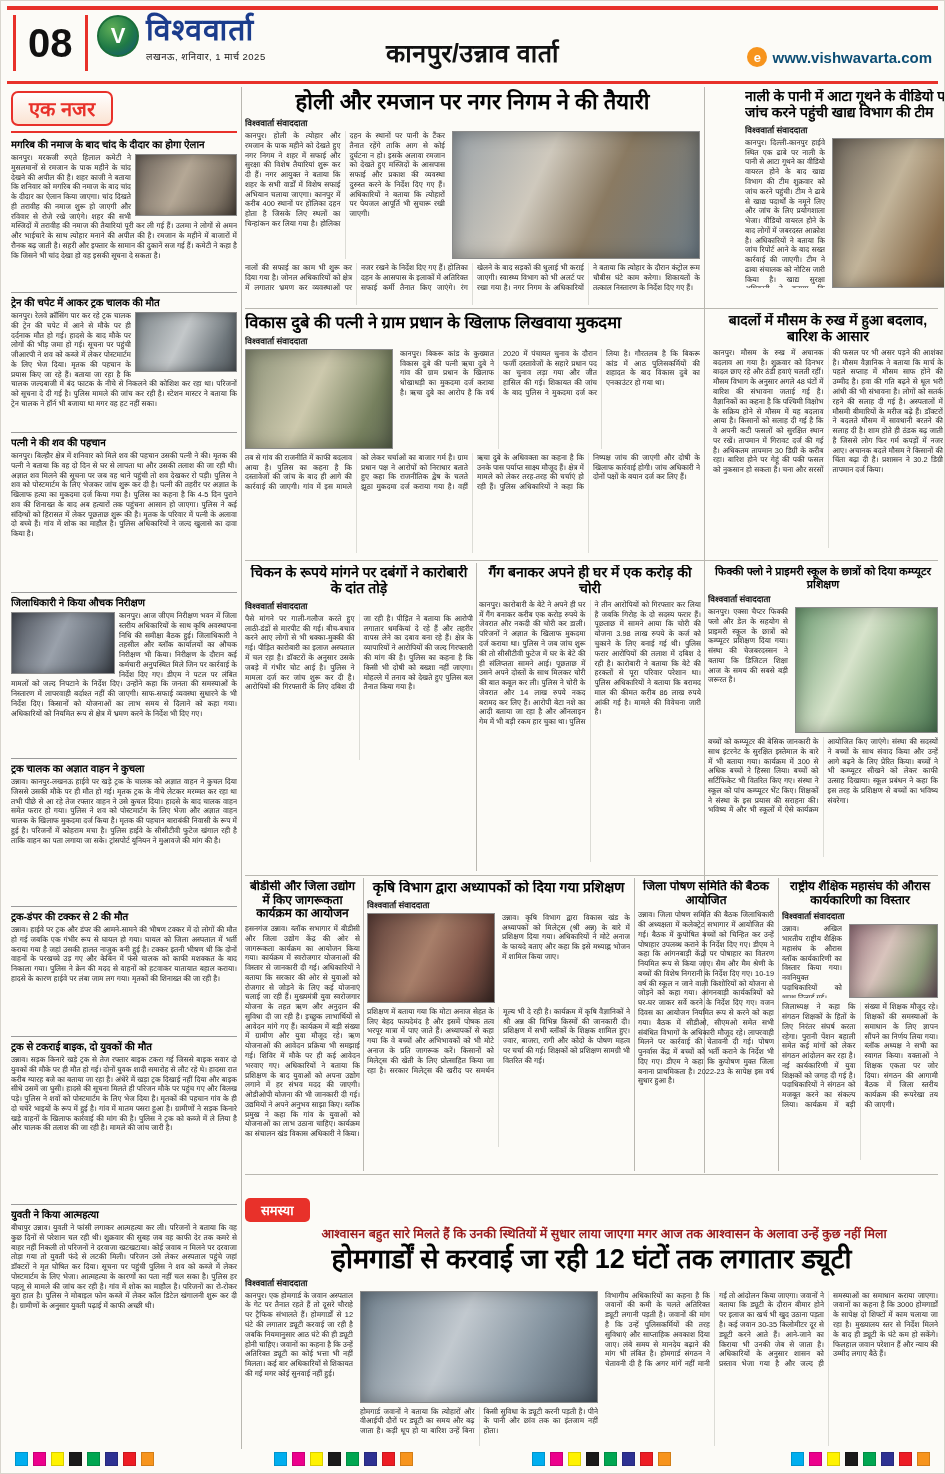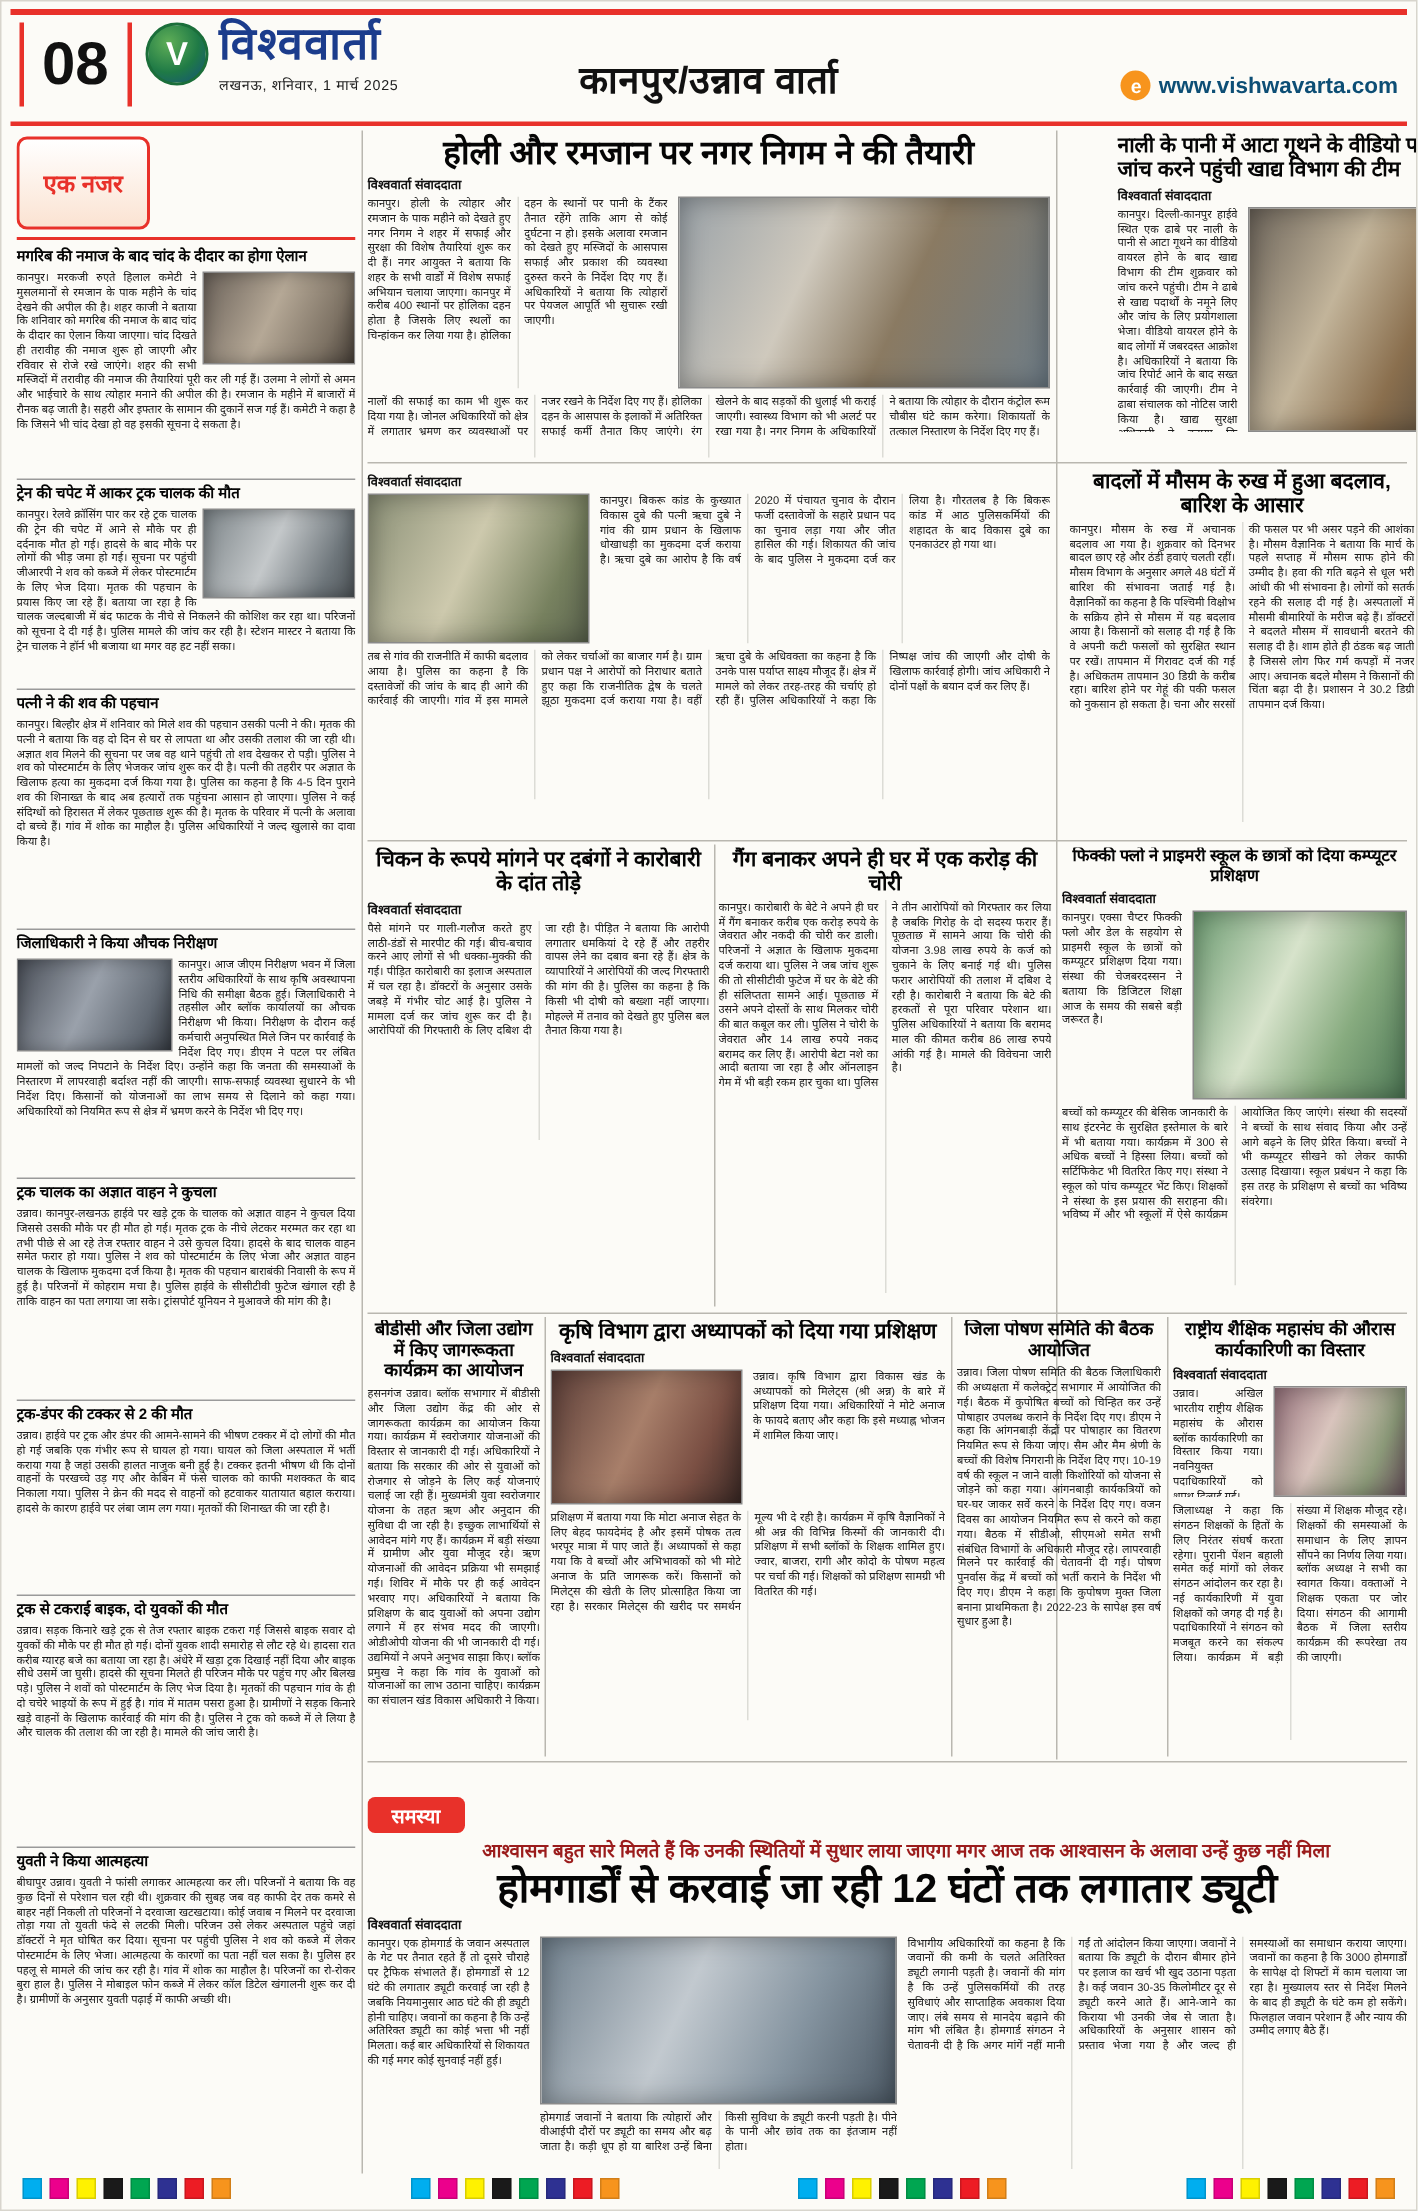--- a/index.html
+++ b/index.html
@@ -47,22 +47,22 @@
   .ph-room     { background:linear-gradient(115deg,#5d3f39,#a87f6a 45%,#7a4f43 75%,#3c2a26); }
   .ph-group    { background:linear-gradient(115deg,#9b7680,#d9c4bd 40%,#8d9b7a 75%,#6d5660); }
   .ph-guards   { background:linear-gradient(115deg,#70808d,#c2c9cf 40%,#8594a0 70%,#4d5a66); }
   .ph-meeting  { background:linear-gradient(115deg,#6b625a,#b5a896 45%,#7d7264 80%,#4a423a); }
   .ph-train    { background:linear-gradient(115deg,#7c8488,#c4c8ca 45%,#6f777c 80%,#50565a); }
   .ph-dm       { background:linear-gradient(115deg,#4a4f58,#9aa1ab 45%,#626a74 80%,#383d44); }
 
   
   .sidebar { position:absolute; left:10px; top:86px; width:226px; height:1362px; overflow:hidden; }
   .eknajar-wrap { padding:4px 0 2px; }
-  .eknajar { display:inline-block; border:2px solid #e8312a; border-radius:7px; padding:18px 16px;
-             color:#e8312a; font-weight:bold; font-size:16px;
+  .eknajar { display:inline-block; border:2px solid #e8312a; border-radius:7px; padding:2px 16px;
+             color:#e8312a; font-weight:bold; font-size:20px;
              background:linear-gradient(#ffffff,#fbe3d2); }
   .sidebar-rule { height:2px; background:#e8312a; margin:3px 0 2px; }
   .side-item { padding:4px 0 3px; border-bottom:1px solid #9a9a9a; overflow:hidden; }
   .side-item h3 { font-size:10px; line-height:1.2; margin-bottom:2px; }
   .side-body { font-size:7.4px; line-height:1.32; text-align:justify; color:#1c1c1c; }
   .sp { box-shadow:inset 0 0 12px rgba(0,0,0,.35); border:1px solid #8a8a8a; }
 
   
   .art { position:absolute; overflow:hidden; }
   .art h2 { line-height:1.14; margin-bottom:3px; }
@@ -201,20 +201,21 @@
   <section class="art" style="left:744px;top:88px;width:230px;height:216px">
     <h2 class="h-md">नाली के पानी में आटा गूथने के वीडियो पर जांच करने पहुंची खाद्य विभाग की टीम</h2>
     <div class="byline">विश्ववार्ता संवाददाता</div>
     <div class="row" style="margin-bottom:0">
       <div class="body" style="width:80px;height:150px">कानपुर। दिल्ली-कानपुर हाईवे स्थित एक ढाबे पर नाली के पानी से आटा गूथने का वीडियो वायरल होने के बाद खाद्य विभाग की टीम शुक्रवार को जांच करने पहुंची। टीम ने ढाबे से खाद्य पदार्थों के नमूने लिए और जांच के लिए प्रयोगशाला भेजा। वीडियो वायरल होने के बाद लोगों में जबरदस्त आक्रोश है। अधिकारियों ने बताया कि जांच रिपोर्ट आने के बाद सख्त कार्रवाई की जाएगी। टीम ने ढाबा संचालक को नोटिस जारी किया है। खाद्य सुरक्षा अधिकारी ने बताया कि मिलावट के खिलाफ अभियान लगातार जारी रहेगा। आसपास के अन्य ढाबों और होटलों की भी जांच की गई। कई जगह गंदगी मिलने पर चेतावनी दी गई। टीम ने कहा कि दोषी पाए जाने पर ढाबे का लाइसेंस निरस्त किया जाएगा।</div>
       <div class="photo ph-dhaba" style="flex:1;height:150px"></div>
     </div>
   </section>
 
   <section class="art" style="left:244px;top:312px;width:455px;height:243px">
+    <h2 class="h-lg">विकास दुबे की पत्नी ने ग्राम प्रधान के खिलाफ लिखवाया मुकदमा</h2>
     <div class="byline">विश्ववार्ता संवाददाता</div>
     <div class="row">
       <div class="photo ph-evidence" style="width:148px;height:100px"></div>
       <div class="body cols3" style="flex:1;height:100px">कानपुर। बिकरू कांड के कुख्यात विकास दुबे की पत्नी ऋचा दुबे ने गांव की ग्राम प्रधान के खिलाफ धोखाधड़ी का मुकदमा दर्ज कराया है। ऋचा दुबे का आरोप है कि वर्ष 2020 में पंचायत चुनाव के दौरान फर्जी दस्तावेजों के सहारे प्रधान पद का चुनाव लड़ा गया और जीत हासिल की गई। शिकायत की जांच के बाद पुलिस ने मुकदमा दर्ज कर लिया है। गौरतलब है कि बिकरू कांड में आठ पुलिसकर्मियों की शहादत के बाद विकास दुबे का एनकाउंटर हो गया था।</div>
     </div>
     <div class="body cols4" style="height:100px">तब से गांव की राजनीति में काफी बदलाव आया है। पुलिस का कहना है कि दस्तावेजों की जांच के बाद ही आगे की कार्रवाई की जाएगी। गांव में इस मामले को लेकर चर्चाओं का बाजार गर्म है। ग्राम प्रधान पक्ष ने आरोपों को निराधार बताते हुए कहा कि राजनीतिक द्वेष के चलते झूठा मुकदमा दर्ज कराया गया है। वहीं ऋचा दुबे के अधिवक्ता का कहना है कि उनके पास पर्याप्त साक्ष्य मौजूद हैं। क्षेत्र में मामले को लेकर तरह-तरह की चर्चाएं हो रही हैं। पुलिस अधिकारियों ने कहा कि निष्पक्ष जांच की जाएगी और दोषी के खिलाफ कार्रवाई होगी। जांच अधिकारी ने दोनों पक्षों के बयान दर्ज कर लिए हैं।</div>
   </section>
 
   <section class="art" style="left:712px;top:312px;width:230px;height:243px">
     <h2 class="h-md center">बादलों में मौसम के रुख में हुआ बदलाव, बारिश के आसार</h2>

